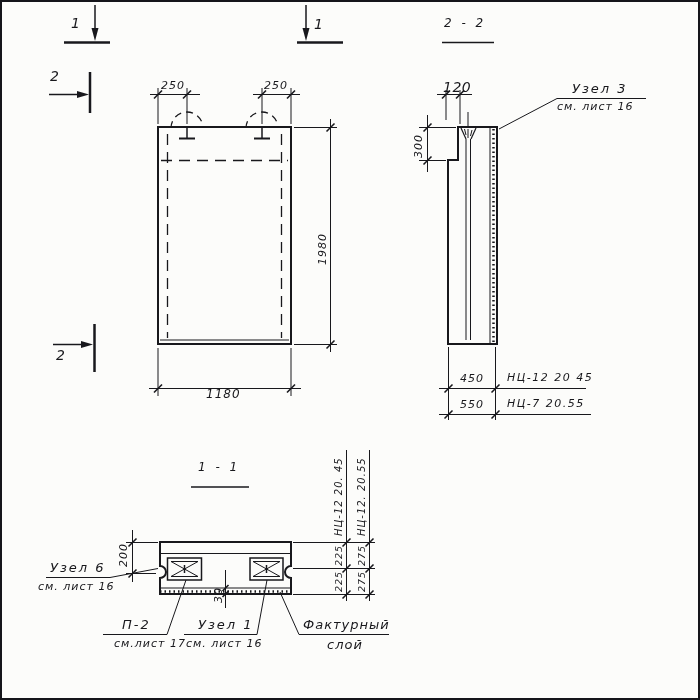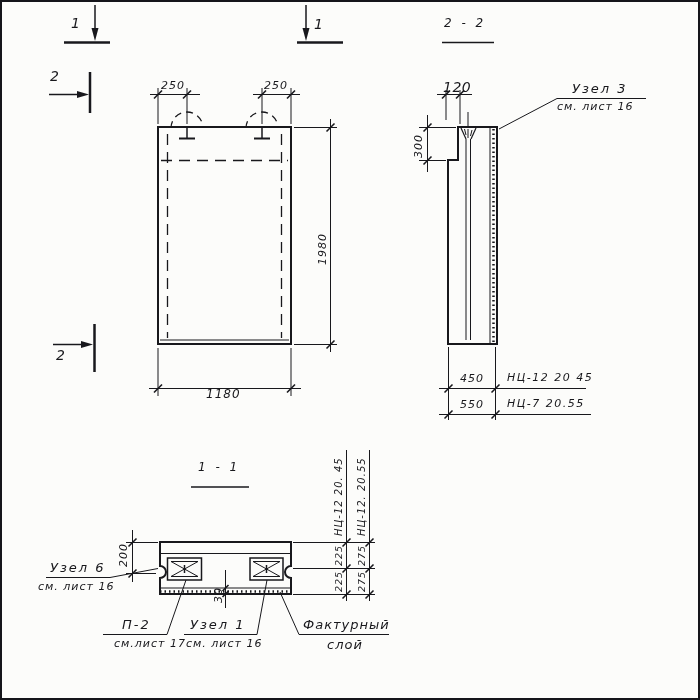--- a/index.html
+++ b/index.html
@@ -215,18 +215,18 @@
   <span class="t rot" style="left:333px;top:592px;font-size:9.5px">225</span>
   <span class="t rot" style="left:356px;top:566px;font-size:9.5px">275</span>
   <span class="t rot" style="left:356px;top:592px;font-size:9.5px">275</span>
   <span class="t rot" style="left:333px;top:536px;font-size:10px">НЦ-12 20. 45</span>
   <span class="t rot" style="left:356px;top:536px;font-size:10px">НЦ-12. 20.55</span>
 
   <span class="t md" style="left:50px;top:560px">Узел 6</span>
   <span class="t" style="left:38px;top:580px">см. лист 16</span>
   <span class="t md" style="left:122px;top:617px">П-2</span>
   <span class="t" style="left:114px;top:637px">см.лист 17</span>
-  <span class="t md" style="left:190px;top:617px">Узел 1</span>
+  <span class="t md" style="left:198px;top:617px">Узел 1</span>
   <span class="t" style="left:186px;top:637px">см. лист 16</span>
   <span class="t md" style="left:303px;top:617px;letter-spacing:1px">Фактурный</span>
   <span class="t md" style="left:327px;top:637px;letter-spacing:1px">слой</span>
 
 </div>
 
 </body></html>

